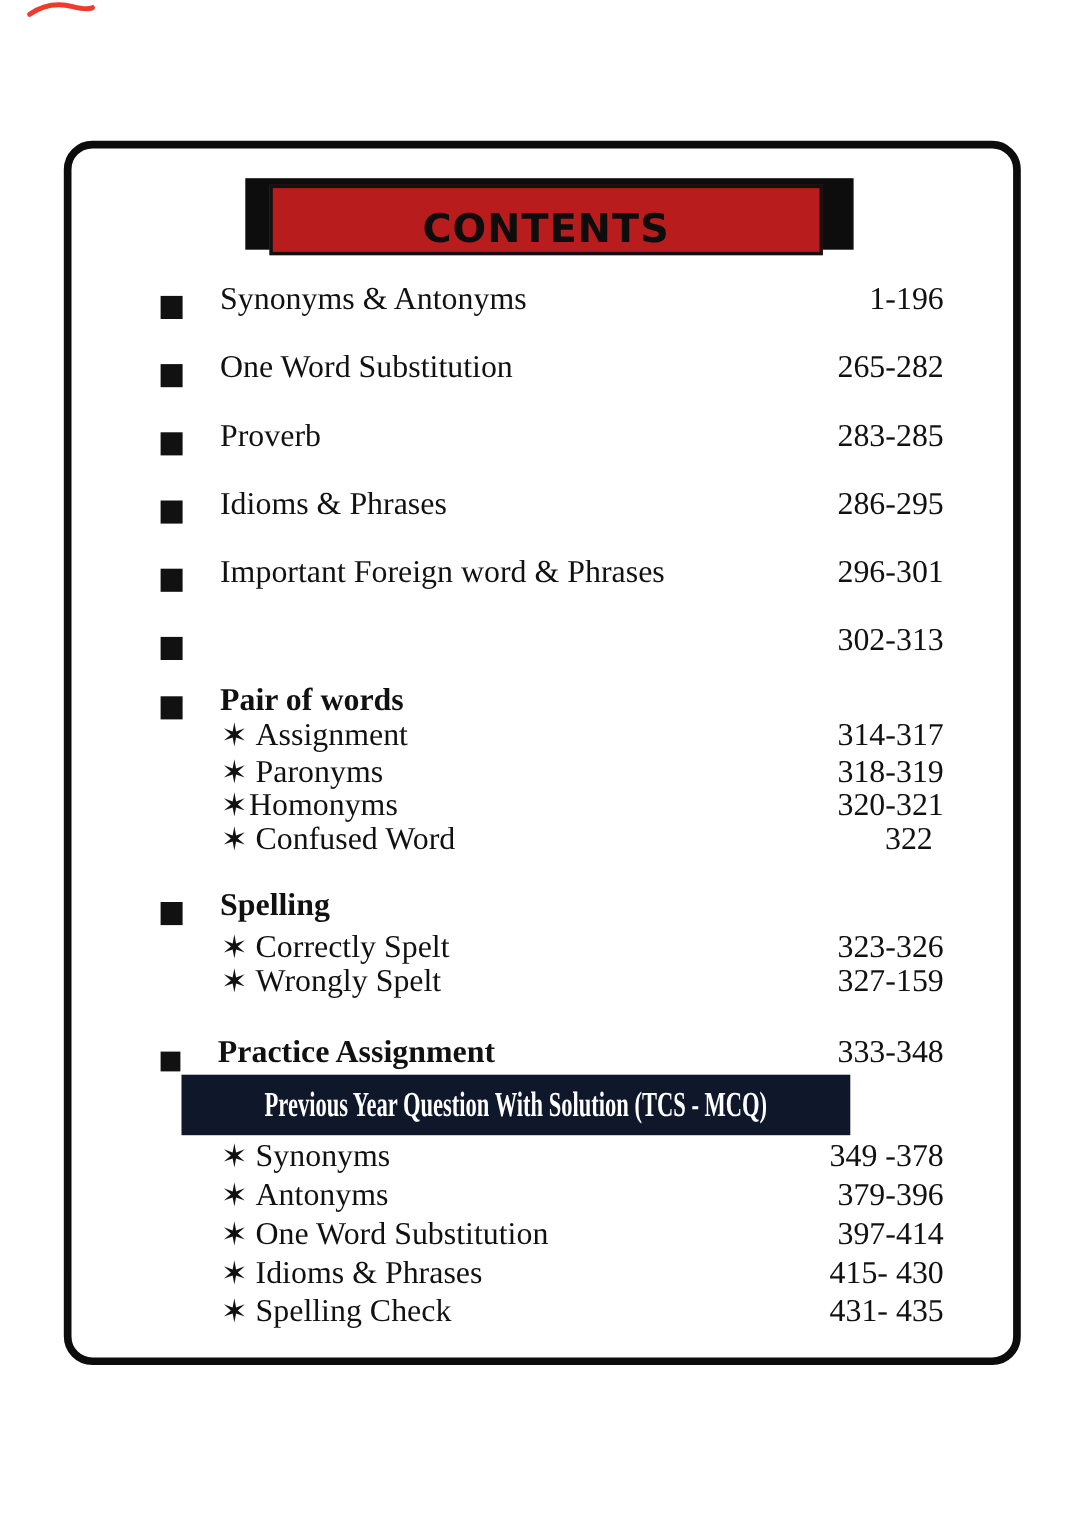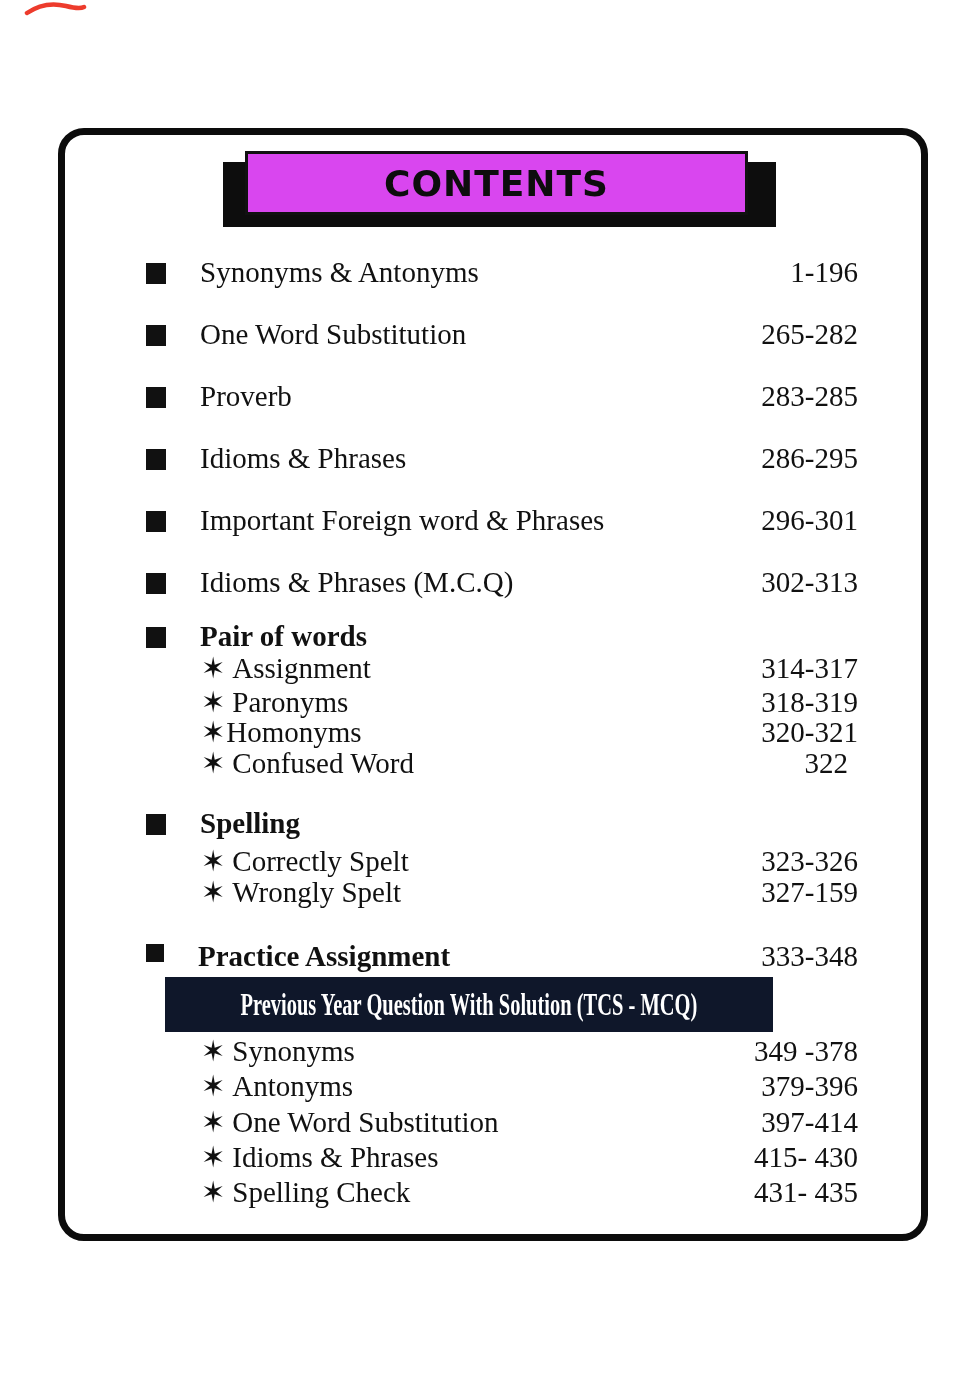--- a/index.html
+++ b/index.html
@@ -20,34 +20,34 @@
     box-sizing: border-box; background: #fff;
   }
   .content { position: absolute; left: 0; top: 0; right: 0; bottom: 0; }
 
   
   .title-shadow {
     position: absolute; left: 158px; top: 27px;
     width: 553px; height: 65px; background: #0d0d0d;
   }
   .title-plate {
-    position: absolute; left: 180px; top: 16px;
-    width: 503px; height: 64px; background: #d946ef;
+    position: absolute; left: 180px; top: 33px;
+    width: 503px; height: 64px; background: #b91c1c;
     border: 3px solid #111; box-sizing: border-box;
-    display: flex; align-items: center; justify-content: center;
+    display: flex; align-items: flex-end; justify-content: center;
   }
   .title-plate h1 {
     margin: 0; font-family: "DejaVu Sans", sans-serif;
     font-weight: bold; font-size: 36px; letter-spacing: 1px; color: #0d0d0d;
   }
 
   
   .row {
     position: absolute; left: 45px; right: 63px; height: 36px;
-    display: flex; align-items: center;
+    display: flex; align-items: flex-end;
     font-size: 29px; line-height: 36px; white-space: nowrap; padding-left: 36px;
   }
   .row .sq {
     width: 20px; height: 21px; background: #111;
     flex: 0 0 auto; margin-right: 34px; margin-top: 3px;
   }
   .row.small-sq .sq { width: 18px; height: 18px; margin-top: -6px; }
   .row .star {
     font-family: "DejaVu Sans", sans-serif; font-size: 29px;
     flex: 0 0 auto; margin-right: 7px; color: #111; line-height: 36px;
@@ -104,21 +104,20 @@
       <span class="label">Idioms &amp; Phrases</span>
       <span class="pages">286-295</span>
     </div>
     <div class="row" style="top:367px">
       <span class="sq"></span>
       <span class="label">Important Foreign word &amp; Phrases</span>
       <span class="pages">296-301</span>
     </div>
     <div class="row" style="top:429px">
       <span class="sq"></span>
-      <span class="label">Idioms &amp; Phrases (M.C.Q)</span>
       <span class="pages">302-313</span>
     </div>
 
     <div class="row bold" style="top:483px">
       <span class="sq"></span>
       <span class="label">Pair of words</span>
     </div>
     <div class="row sub" style="top:515px">
       <span class="star">✶</span>
       <span class="label">Assignment</span>

